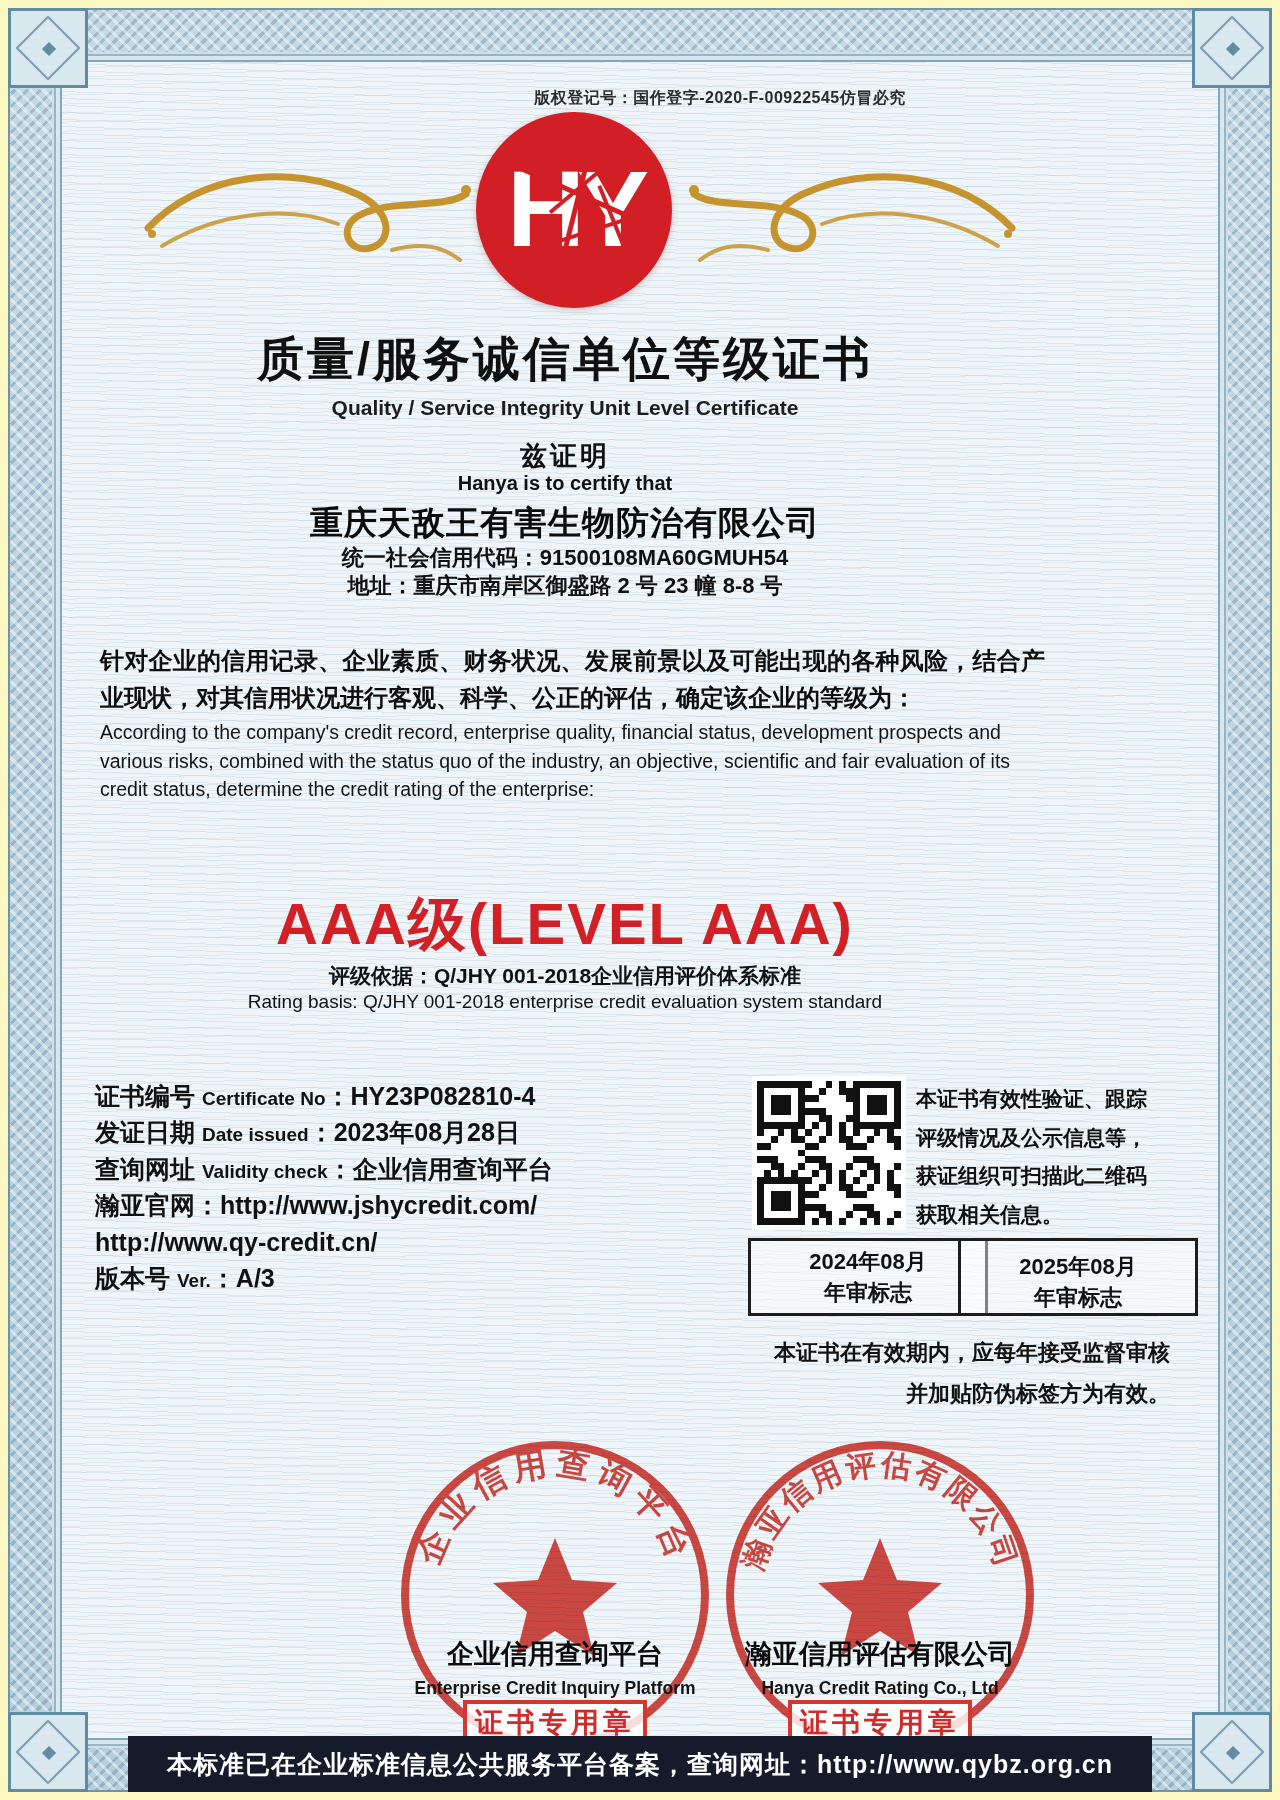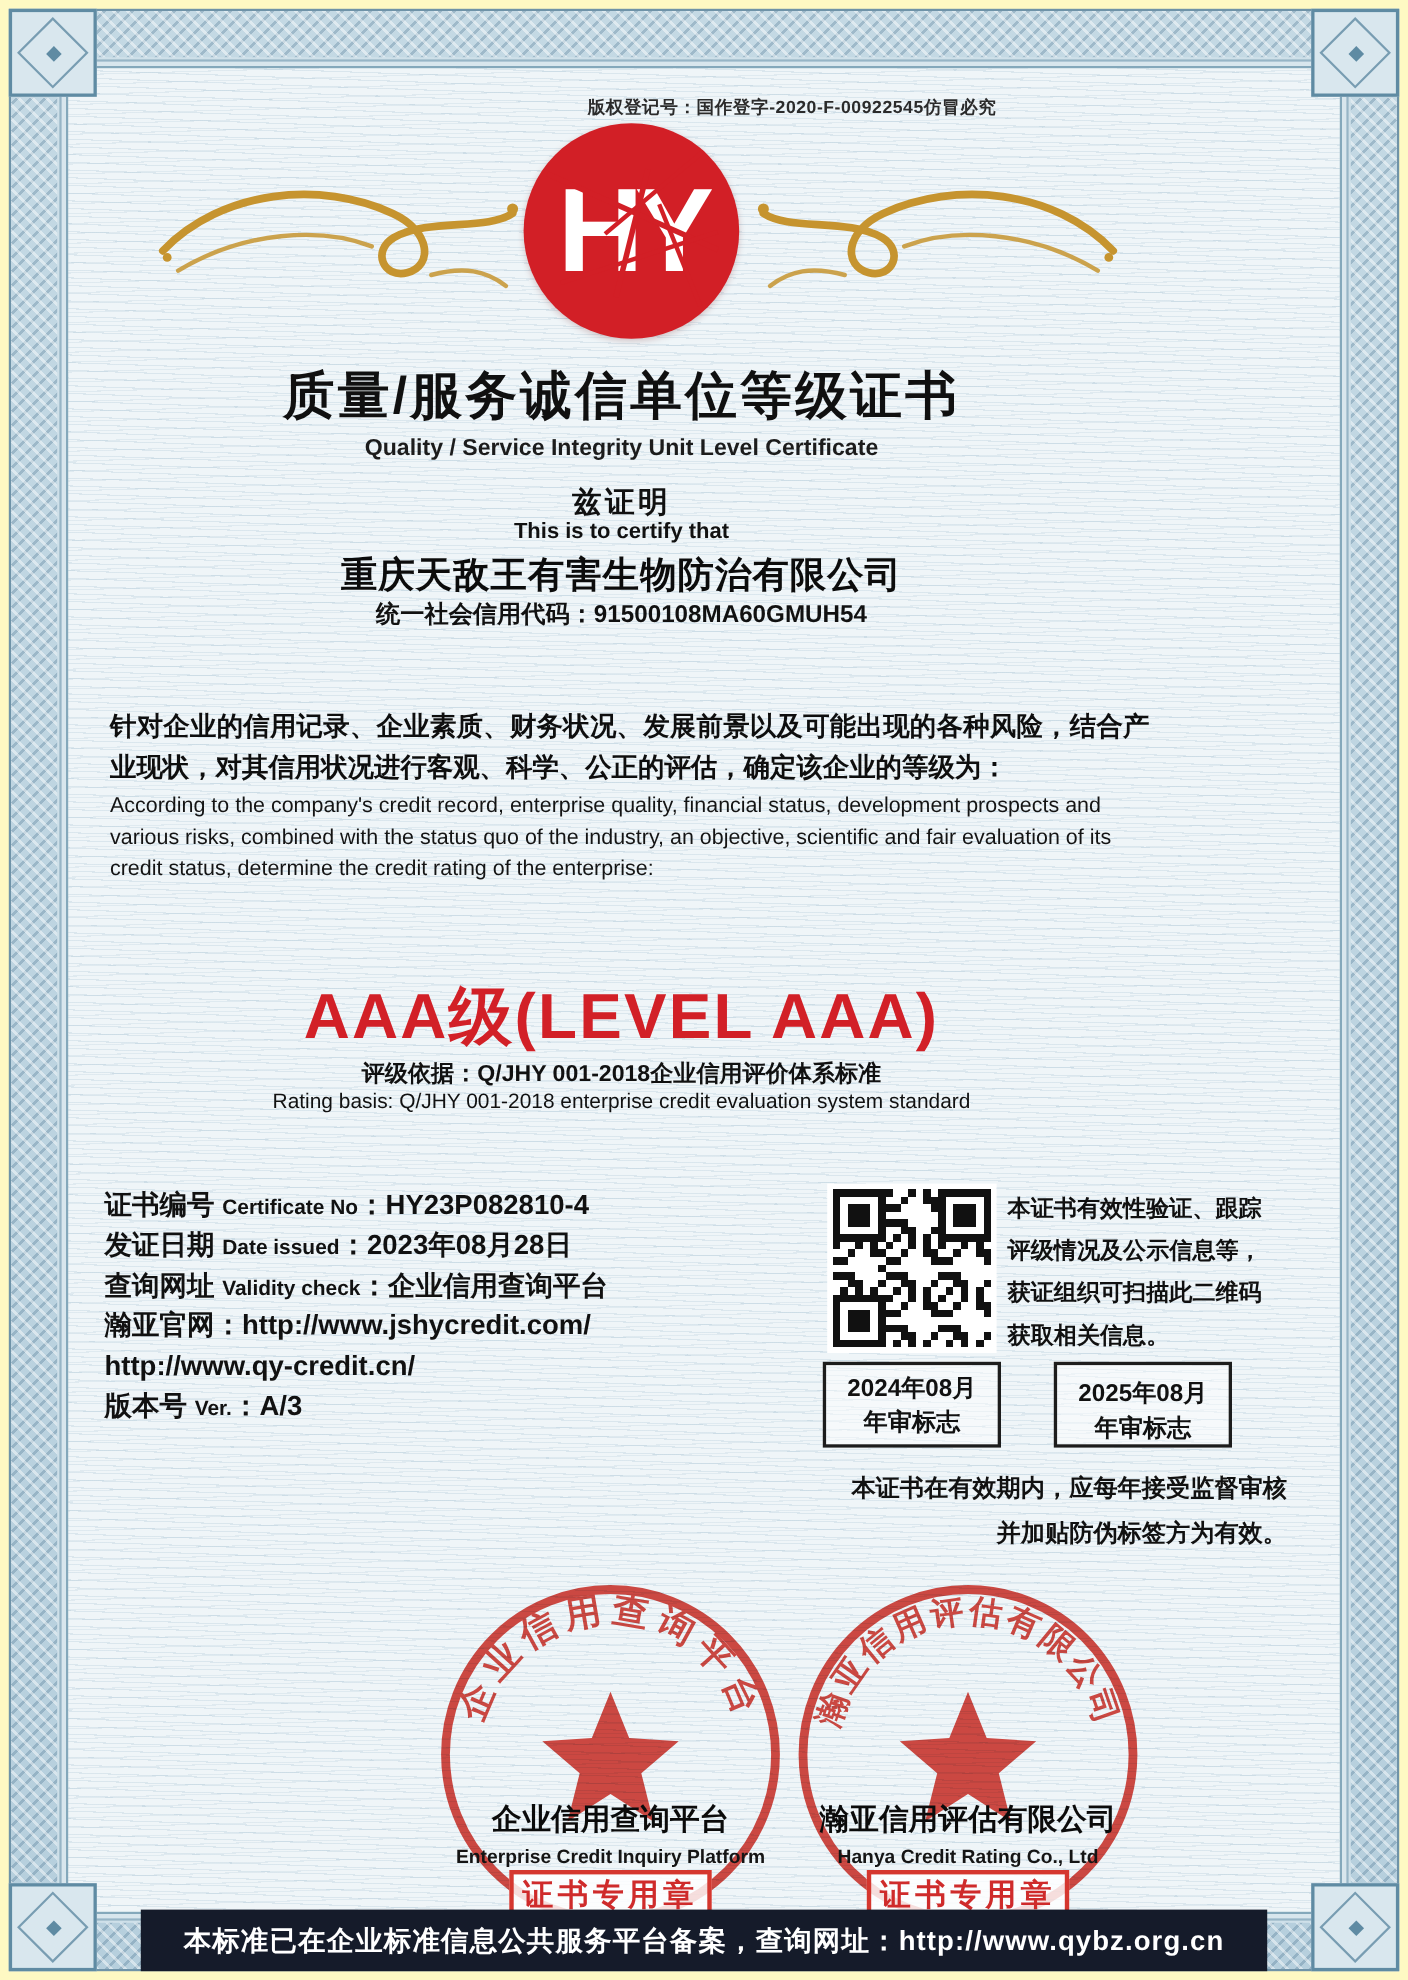--- a/index.html
+++ b/index.html
@@ -65,21 +65,21 @@
   .details{top:1080px;left:95px;width:560px;}
   .drow{line-height:32.4px;white-space:nowrap;}
   .dzh{font-size:25px;font-weight:700;}
   .den{font-size:19px;font-weight:600;margin-left:7px;}
   .dsep,.dval{font-size:25px;font-weight:600;}
 
   
   .qr-box{top:1076px;left:752px;width:154px;height:154px;background:#fff;padding:5px;box-sizing:border-box;}
   .qr-panel{top:1080px;left:916px;width:250px;font-size:21px;line-height:38.5px;font-weight:600;color:#101010;}
 
-  .badge{top:1238px;width:162px;height:78px;border:3px solid #1d1d1d;box-sizing:border-box;
+  .badge{top:1238px;width:240px;height:78px;border:3px solid #1d1d1d;box-sizing:border-box;
          background:rgba(255,255,255,.45);display:flex;flex-direction:column;align-items:center;justify-content:center;
          font-size:22px;line-height:31px;font-weight:600;}
   .b1{left:748px;} .b2{left:958px;justify-content:flex-end;}
   .supervision{top:1332px;left:700px;width:470px;text-align:right;font-size:22px;line-height:41px;font-weight:600;}
 
   
   .stamp{width:330px;height:330px;top:1430px;mix-blend-mode:multiply;opacity:.9;}
   .s1{left:390px;} .s2{left:715px;}
   .sig{width:420px;text-align:center;}
   .sig-zh{font-size:27px;font-weight:700;color:#0b0b0b;}
@@ -130,23 +130,24 @@
     <i class="crack k1"></i>
       <i class="crack k2"></i>
       <i class="crack k3"></i>
       <i class="crack k4"></i>
       <i class="crack k5"></i>
   </div>
 
   <div class="abs ctr title-zh">质量/服务诚信单位等级证书</div>
   <div class="abs ctr title-en">Quality / Service Integrity Unit Level Certificate</div>
   <div class="abs ctr certify-zh">兹证明</div>
-  <div class="abs ctr certify-en">This is to certify that</div>
+  <div class="abs ctr certify-en">Hanya is to certify that</div>
   <div class="abs ctr company">重庆天敌王有害生物防治有限公司</div>
   <div class="abs ctr code-line">统一社会信用代码：91500108MA60GMUH54</div>
+  <div class="abs ctr addr-line">地址：重庆市南岸区御盛路 2 号 23 幢 8-8 号</div>
 
   <div class="abs para-zh">针对企业的信用记录、企业素质、财务状况、发展前景以及可能出现的各种风险，结合产业现状，对其信用状况进行客观、科学、公正的评估，确定该企业的等级为：</div>
   <div class="abs para-en">According to the company's credit record, enterprise quality, financial status, development prospects and various risks, combined with the status quo of the industry, an objective, scientific and fair evaluation of its credit status, determine the credit rating of the enterprise:</div>
 
   <div class="abs ctr aaa">AAA级(LEVEL AAA)</div>
   <div class="abs ctr basis-zh">评级依据：Q/JHY 001-2018企业信用评价体系标准</div>
   <div class="abs ctr basis-en">Rating basis: Q/JHY 001-2018 enterprise credit evaluation system standard</div>
 
   <div class="abs details">
     <div class="drow">

